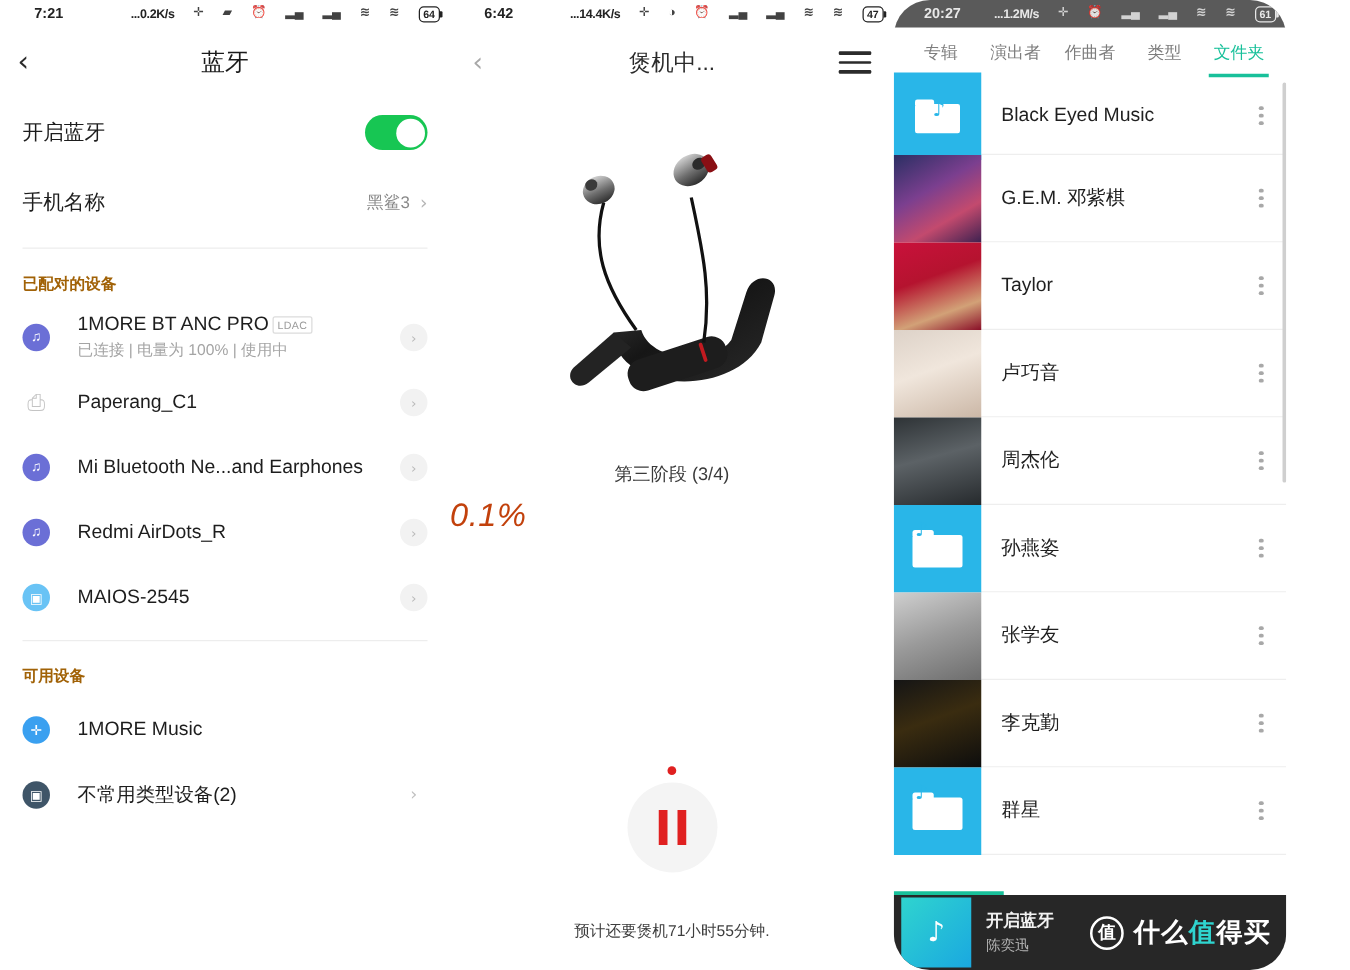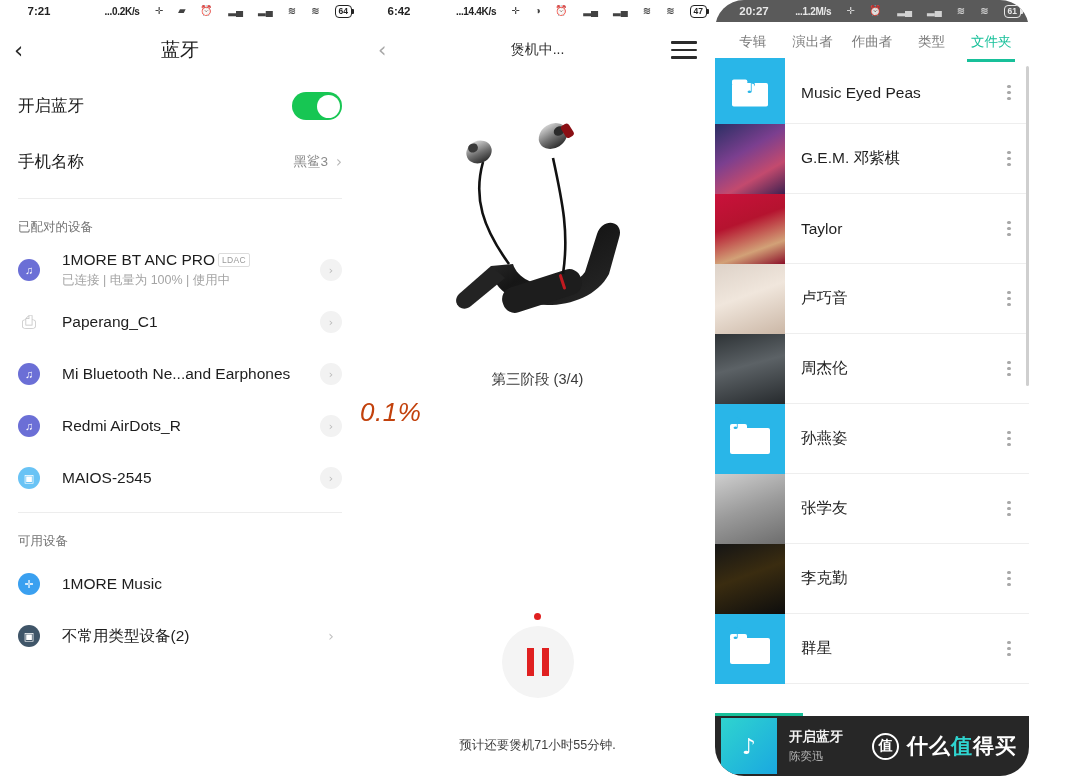--- a/index.html
+++ b/index.html
@@ -65,21 +65,21 @@
     background:#17c653;
   }
   .toggle:after{
     content:""; position:absolute; top:2.5px; right:2.5px;
     width:23px; height:23px; border-radius:50%; background:#fff;
   }
 
   .divider { height:1px; background:#ededed; margin:8px 18px 0; }
 
   .bt-section {
-    font-size:12.5px; color:#737373; padding:20px 18px 8px;
+    font-size:12.5px; color:#a16207; padding:20px 18px 8px;font-weight:bold;
   }
 
   .dev-row {
     display:flex; align-items:center; min-height:52px; padding:4px 18px;
   }
   .dev-ico {
     width:22px; height:22px; border-radius:50%;
     display:flex; align-items:center; justify-content:center;
     font-size:11px; color:#fff; flex:none; margin-right:22px;
   }
@@ -119,21 +119,21 @@
   }
   .refresh-label { font-size:12px; color:#4a4a4a; }
 
   
   .mid-appbar {
     height:56px; display:flex; align-items:center; padding:0 18px; position:relative;
   }
   .mid-back { font-size:21px; color:#a8a8a8; font-family:"DejaVu Sans",sans-serif; }
   .mid-title {
     position:absolute; left:0; right:0; text-align:center;
-    font-size:14px; color:#2b2b2b; font-weight:500;
+    font-size:18px; color:#2b2b2b; font-weight:500;
   }
   .hamburger { margin-left:auto; width:26px; display:flex; flex-direction:column; gap:5px; z-index:2;}
   .hamburger span { display:block; height:2.4px; background:#2b2b2b; border-radius:1px; }
 
   .hero { height:270px; display:flex; align-items:center; justify-content:center; }
   .mid-stage { text-align:center; font-size:14.5px; color:#3a3a3a; margin-top:22px; }
   .mid-pct { text-align:left; font-size:26px; color:#c2410c; margin-top:8px; letter-spacing:.5px;font-style:italic; }
 
   .pause-wrap {
     position:absolute; left:0; right:0; bottom:78px;
@@ -454,21 +454,21 @@
     <div class="ml-tab active">文件夹</div>
   </div>
 
   <div class="ml-list">
 
     <div class="ml-row" style="height:62px">
       <div class="thumb square-art art-peas">
         <div class="folder-glyph" style="transform:scale(.9)"></div>
         <div class="folder-note" style="left:31px;top:22px">♪</div>
       </div>
-      <div class="ml-name">Music Eyed Peas</div>
+      <div class="ml-name">Black Eyed Music</div>
       <div class="ml-more">
           <b></b>
           <b></b>
           <b></b>
         </div>
     </div>
 
     <div class="ml-row">
       <div class="thumb art-gem">
           <div class="art-frame"></div>

